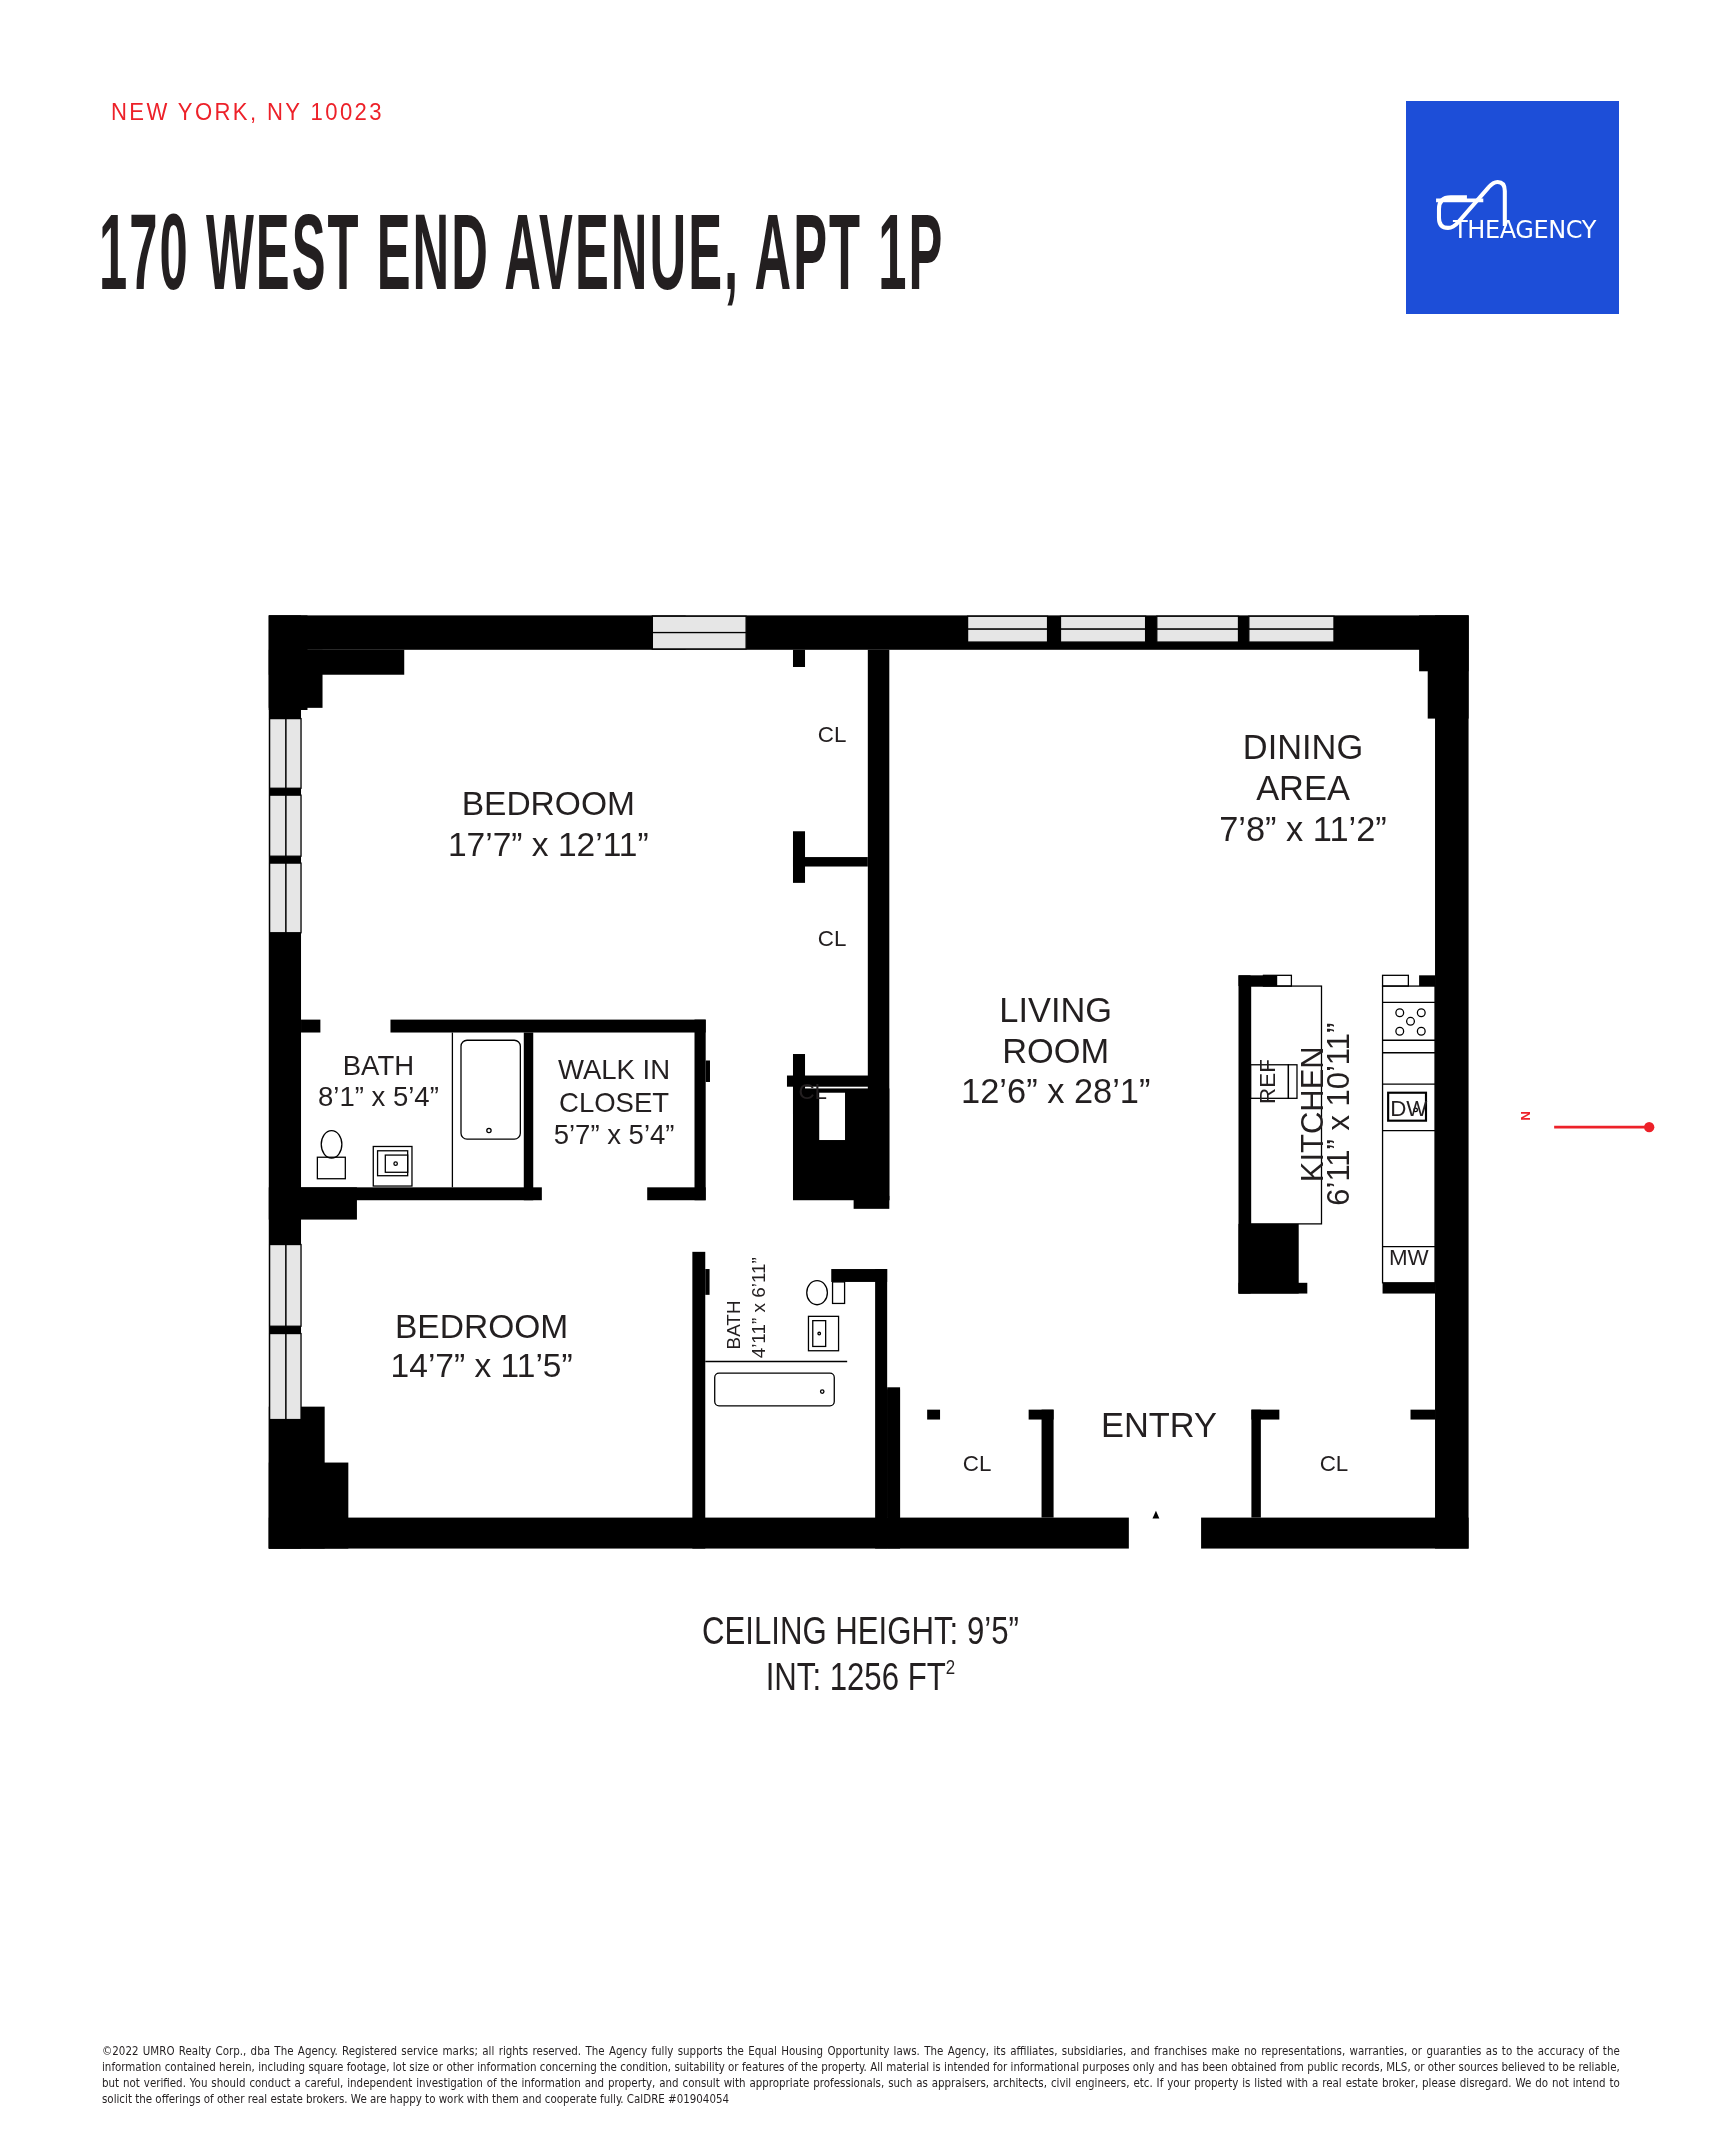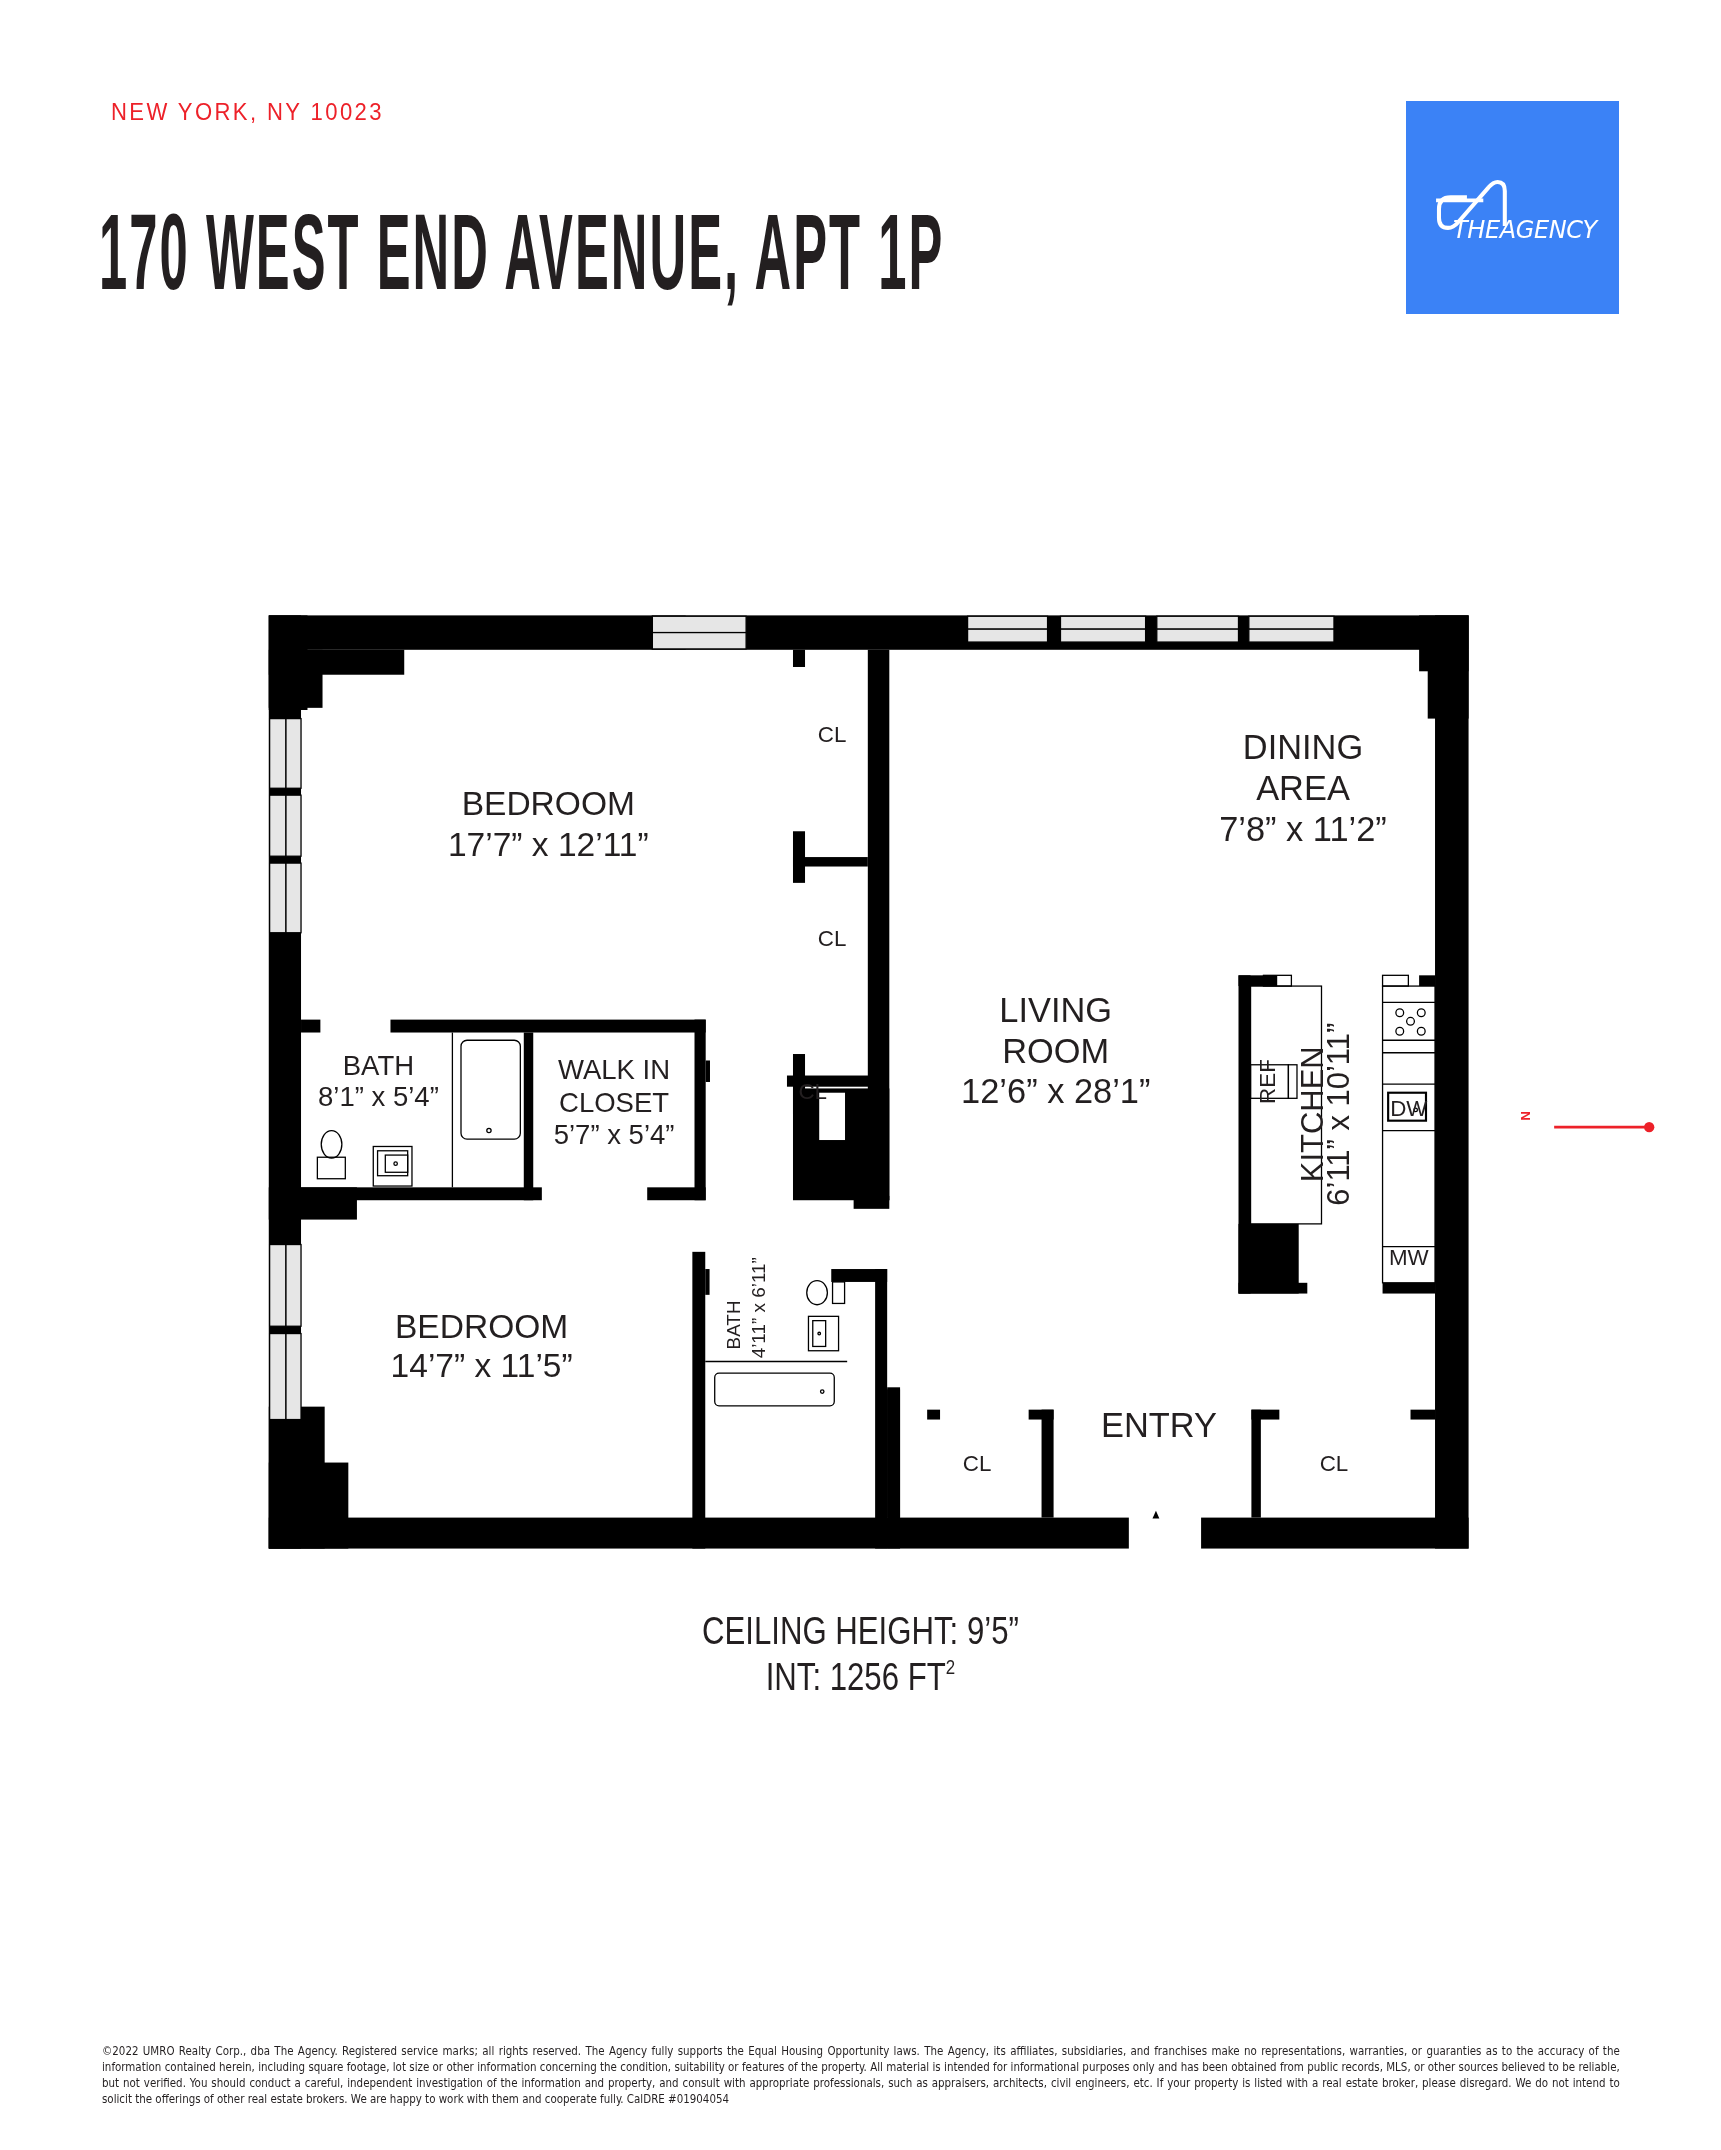--- a/index.html
+++ b/index.html
@@ -10,22 +10,21 @@
     color: #ed2129; transform: scaleX(0.92); transform-origin: left top;
   }
   .address {
     position: absolute; left: 99px; top: 198px;
     font-family: "Liberation Sans", sans-serif; font-weight: bold; font-size: 108px;
     line-height: 1; color: #231f20; letter-spacing: 4.3px;
     transform: scaleX(0.47); transform-origin: left top; white-space: nowrap;
   }
   .logo {
     position: absolute; left: 1406px; top: 101px; width: 213px; height: 213px;
-    background: #3b82f6;
-    font-style: italic;
+    background: #1d4ed8;
   }
   .logo svg { position: absolute; left: 0; top: 0; }
   .logo-text {
     position: absolute; left: 47px; top: 115px; color: #fff;
     font-family: "DejaVu Sans", sans-serif; font-size: 24px; letter-spacing: -0.4px;
   }
   .plan { position: absolute; left: 0; top: 0; }
   .summary {
     position: absolute; left: 0; width: 1721px; text-align: center;
     font-family: "Liberation Sans", sans-serif; color: #231f20; font-size: 38px;

